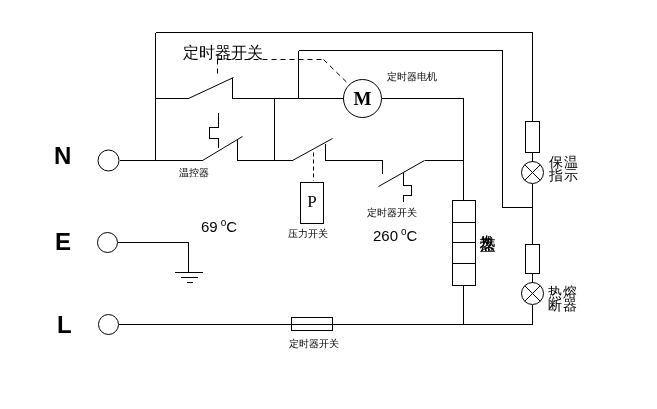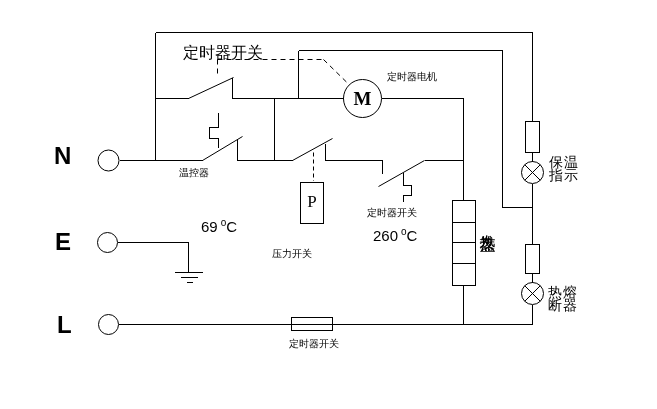--- a/index.html
+++ b/index.html
@@ -118,21 +118,21 @@
   <div class="term" style="left:57px;top:311px;">L</div>
 
   <div class="lbl lbl-small" style="left:183px;top:44px;">定时器开关</div>
   <div class="lbl" style="left:387px;top:71px;">定时器电机</div>
   <div class="sym sym-m">M</div>
 
   <div class="lbl" style="left:179px;top:167px;">温控器</div>
   <div class="temp" style="left:201px;top:187px;margin-top:32px;"><span>69</span><sup>o</sup><span>C</span></div>
 
   <div class="sym sym-p">P</div>
-  <div class="lbl" style="left:272px;top:228px;margin-top:20px;">压力开关</div>
+  <div class="lbl" style="left:288px;top:228px;">压力开关</div>
 
   <div class="lbl" style="left:367px;top:207px;">定时器开关</div>
   <div class="temp" style="left:373px;top:228px;"><span>260</span><sup>o</sup><span>C</span></div>
 
   <div class="lbl lbl-vert" style="left:479px;top:222px;">发热盘</div>
 
   <div class="lbl lbl-wrap" style="left:549px;top:156px;">保温指示</div>
   <div class="lbl lbl-wrap" style="left:548px;top:286px;">热熔断器</div>
 
   <div class="lbl" style="left:289px;top:338px;">定时器开关</div>

